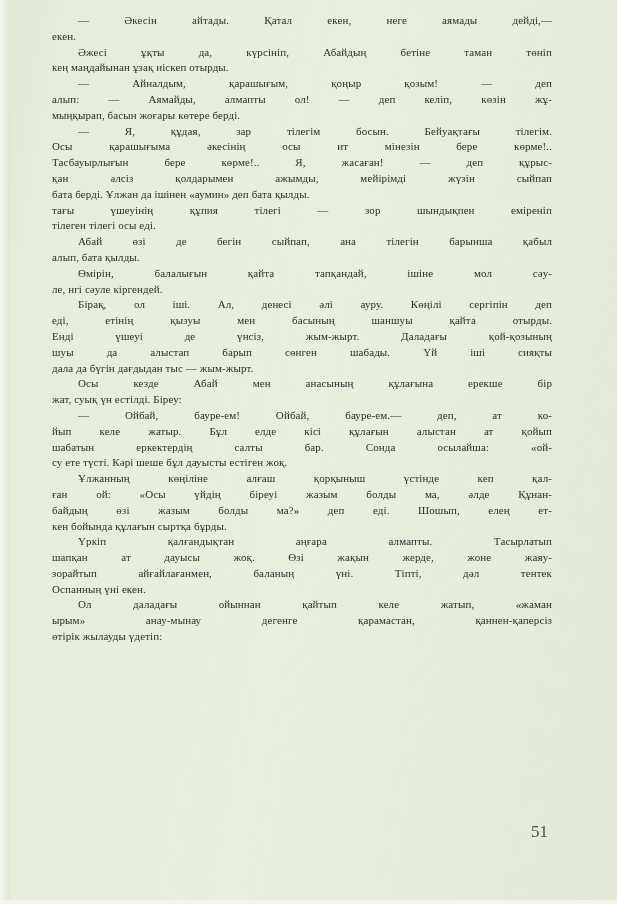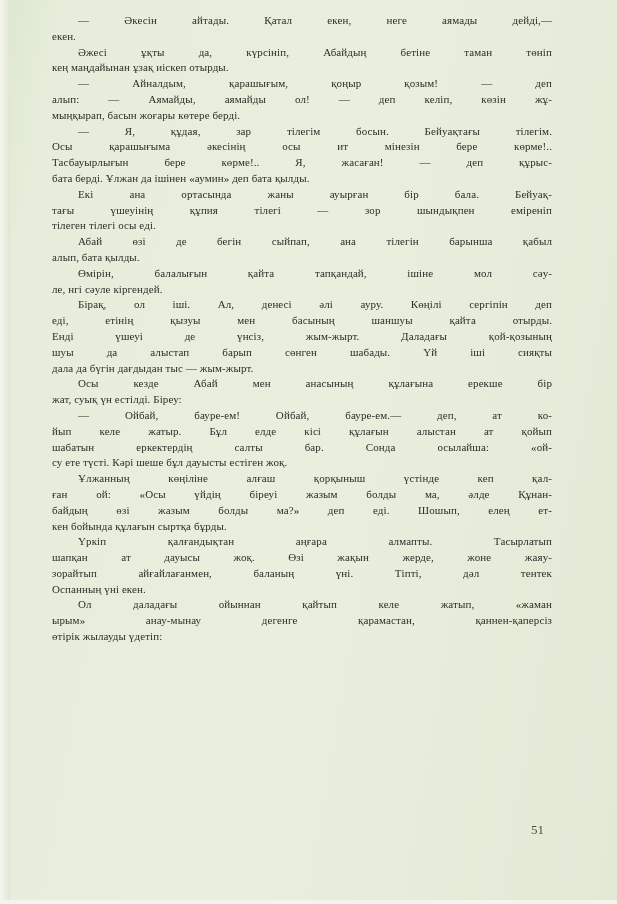--- a/index.html
+++ b/index.html
@@ -32,42 +32,42 @@
     display: block;
     white-space: nowrap;
     text-align: justify;
     text-align-last: justify;
     height: 15.8px;
   }
   .line.last { text-align-last: left; }
   .line.indent { padding-left: 26px; }
   .page-number {
     position: absolute; left: 531px; top: 822px;
-    font-size: 13px; color: #4a4f47;
+    font-size: 17px; color: #4a4f47;
   }
 </style>
 </head>
 <body>
 
 <div class="page">
   <div class="left-edge"></div>
   <div class="bottom-edge"></div>
   <div class="text-block" id="text-block">
       <span class="line indent">— Әкесін айтады. Қатал екен, неге аямады дейді,—</span>
       <span class="line last">екен.</span>
       <span class="line indent">Әжесі ұқты да, күрсініп, Абайдың бетіне таман төніп</span>
       <span class="line last">кең маңдайынан ұзақ иіскеп отырды.</span>
       <span class="line indent">— Айналдым, қарашығым, қоңыр қозым! — деп</span>
-      <span class="line">алып: — Аямайды, аямайды ол! — деп келіп, көзін жұ-</span>
+      <span class="line">алып: — Аямайды, алмапты ол! — деп келіп, көзін жұ-</span>
       <span class="line last">мыңқырап, басын жоғары көтере берді.</span>
       <span class="line indent">— Я, құдая, зар тілегім босын. Бейуақтағы тілегім.</span>
       <span class="line">Осы қарашығыма әкесінің осы ит мінезін бере көрме!..</span>
       <span class="line">Тасбауырлығын бере көрме!.. Я, жасаған! — деп құрыс-</span>
+      <span class="line">қан әлсіз қолдарымен ажымды, мейірімді жүзін сыйпап</span>
       <span class="line last">бата берді. Ұлжан да ішінен «аумин» деп бата қылды.</span>
-      <span class="line indent">Екі ана ортасында жаны ауырған бір бала. Бейуақ-</span>
       <span class="line">тағы үшеуінің құпия тілегі — зор шындықпен еміреніп</span>
       <span class="line last">тілеген тілегі осы еді.</span>
       <span class="line indent">Абай өзі де бегін сыйпап, ана тілегін барынша қабыл</span>
       <span class="line last">алып, бата қылды.</span>
       <span class="line indent">Өмірін, балалығын қайта тапқандай, ішіне мол сәу-</span>
       <span class="line last">ле, нгі сәуле кіргендей.</span>
       <span class="line indent">Бірақ, ол іші. Ал, денесі әлі ауру. Көңілі сергіпін деп</span>
       <span class="line">еді, етінің қызуы мен басының шаншуы қайта отырды.</span>
       <span class="line">Енді үшеуі де үнсіз, жым-жырт. Даладағы қой-қозының</span>
       <span class="line">шуы да алыстап барып сөнген шабады. Үй іші сияқты</span>

